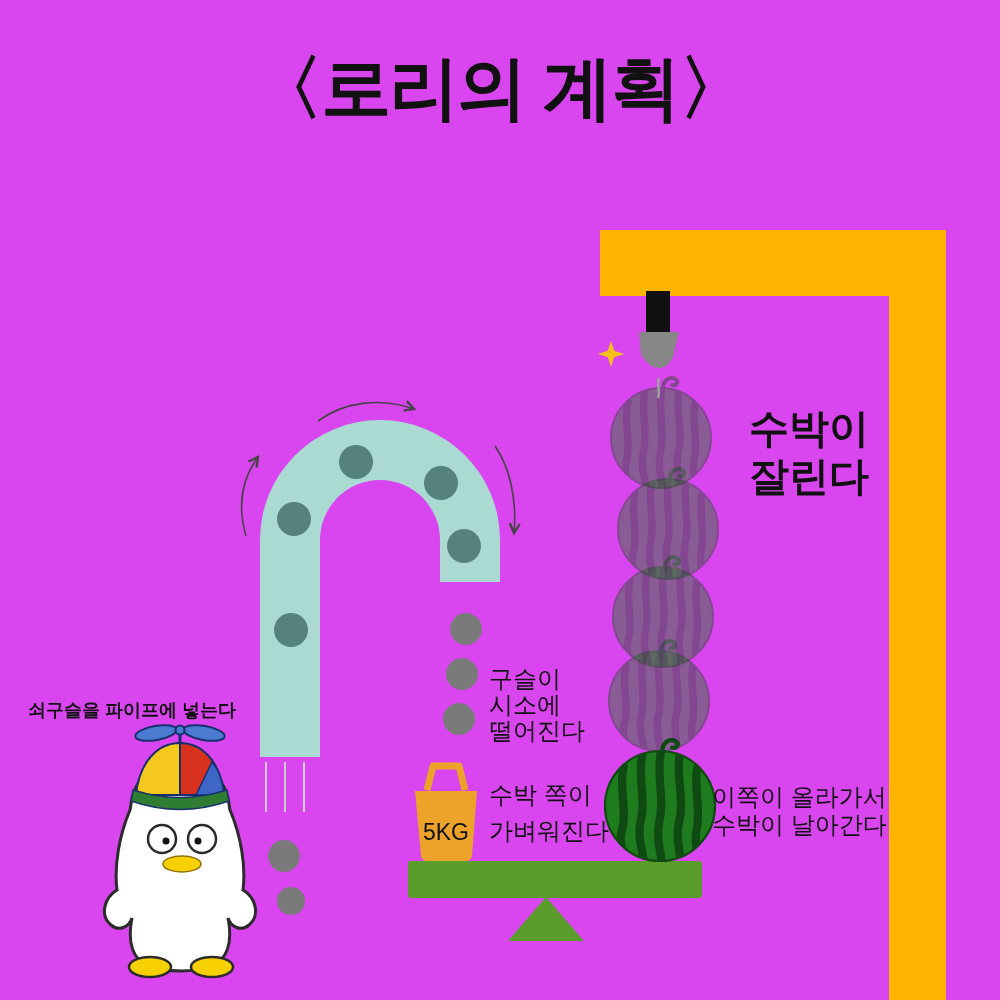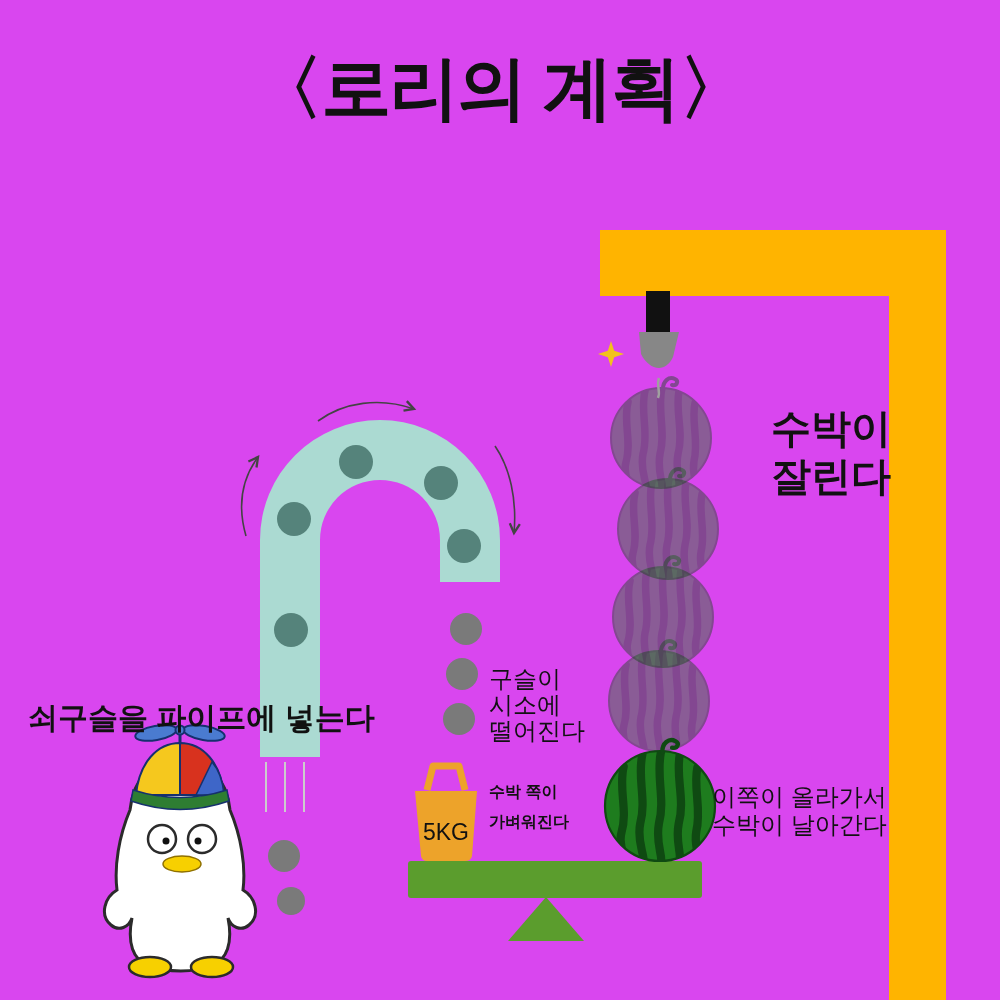--- a/index.html
+++ b/index.html
@@ -1,26 +1,26 @@
 <!DOCTYPE html>
 <html><head>
 <meta charset="utf-8">
 <style>
   html,body{margin:0;padding:0;background:#fff;}
   #stage{position:relative;width:1000px;height:1000px;background:#d946ef;overflow:hidden;
          font-family:"Liberation Sans","DejaVu Sans",sans-serif;color:#111;}
   #art{position:absolute;left:0;top:0;}
   .label{position:absolute;white-space:pre-line;color:#111;}
   #title{left:0;right:0;top:42px;text-align:center;font-size:70px;font-weight:900;letter-spacing:-2px;}
-  #lbl-insert{left:28px;top:698px;font-size:30px;font-weight:700;}
+  #lbl-insert{left:28px;top:698px;font-size:18px;font-weight:700;}
   #lbl-drop{left:489px;top:666px;font-size:24px;font-weight:400;line-height:26px;}
-  #lbl-lighter{left:489px;top:777px;font-size:16px;font-weight:700;line-height:30px;}
+  #lbl-lighter{left:489px;top:777px;font-size:24px;font-weight:400;line-height:36px;}
   #lbl-weight{left:414px;top:819px;width:64px;text-align:center;font-size:23px;font-weight:400;}
   #lbl-rises{left:712px;top:783px;font-size:24px;font-weight:400;line-height:28px;}
-  #lbl-cut{left:771px;top:404px;font-size:40px;font-weight:700;line-height:48px;}
+  #lbl-cut{left:749px;top:404px;font-size:40px;font-weight:700;line-height:48px;}
 </style>
 </head>
 <body>
 
 <div id="stage">
 
   <svg id="art" width="1000" height="1000" viewBox="0 0 1000 1000">
     <defs>
       <marker id="ah" viewBox="0 0 10 10" refX="8" refY="5" markerWidth="9" markerHeight="9" orient="auto-start-reverse">
         <path d="M1.5,1.5 L8,5 L1.5,8.5" fill="none" stroke="#444" stroke-width="1.6"></path>

